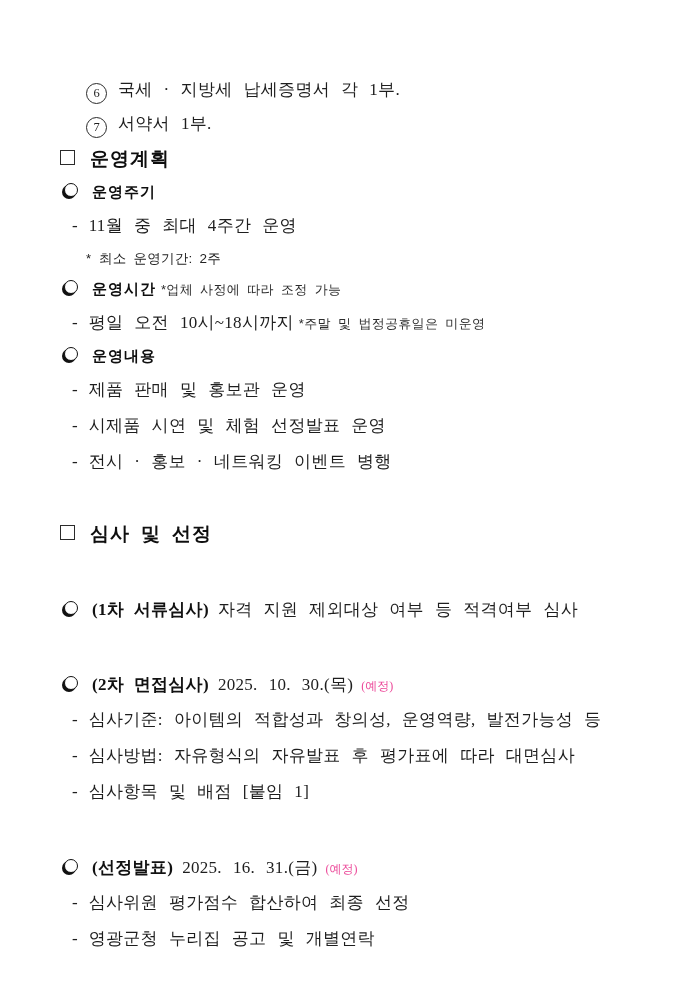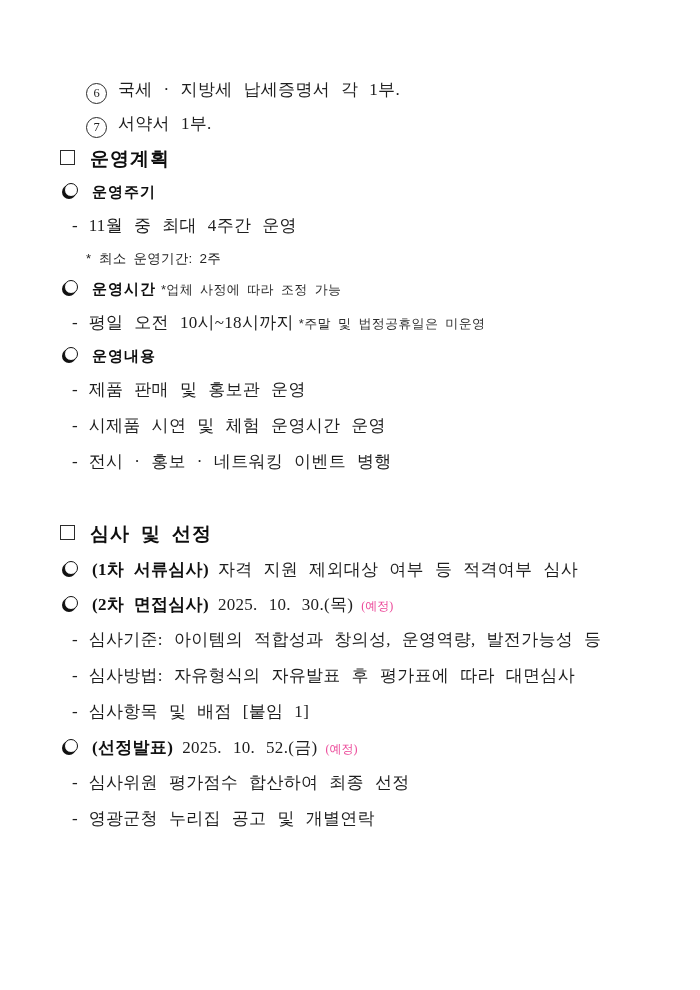--- a/index.html
+++ b/index.html
@@ -102,20 +102,21 @@
     letter-spacing: 1px;
     color: #0e0e0e;
   }
   .bold-serif {
     font-weight: 700;
     font-size: 17px;
     letter-spacing: 0.3px;
     word-spacing: 0.3em;
     margin-right: 9px;
     color: #111111;
+    margin-top: 40px;
   }
   .inline-note {
     font-family: "Liberation Sans", "DejaVu Sans", sans-serif;
     font-size: 13px;
     margin-left: 5px;
     letter-spacing: 0.3px;
     word-spacing: 0.25em;
     color: #2c2c2c;
   }
   .note-text {
@@ -173,21 +174,21 @@
     <div class="line sub">
       <span class="circle-bullet"></span>
       <span class="sub-title">운영내용</span>
     </div>
     <div class="line dash">
       <span class="dash-marker">-</span>
       <span class="body-text">제품 판매 및 홍보관 운영</span>
     </div>
     <div class="line dash">
       <span class="dash-marker">-</span>
-      <span class="body-text">시제품 시연 및 체험 운영시간 운영</span>
+      <span class="body-text">시제품 시연 및 체험 선정발표 운영</span>
     </div>
     <div class="line dash">
       <span class="dash-marker">-</span>
       <span class="body-text">전시 · 홍보 · 네트워킹 이벤트 병행</span>
     </div>
     <div class="line section gap">
       <span class="square-bullet"></span>
       <span class="section-title">심사 및 선정</span>
     </div>
     <div class="line subitem">
@@ -209,21 +210,21 @@
       <span class="dash-marker">-</span>
       <span class="body-text">심사방법: 자유형식의 자유발표 후 평가표에 따라 대면심사</span>
     </div>
     <div class="line dash">
       <span class="dash-marker">-</span>
       <span class="body-text">심사항목 및 배점 [붙임 1]</span>
     </div>
     <div class="line subitem">
       <span class="circle-bullet"></span>
       <span class="bold-serif">(선정발표)</span>
-      <span class="body-text">2025. 10. 52.(금)</span>
+      <span class="body-text">2025. 16. 31.(금)</span>
       <span class="suffix">(예정)</span>
     </div>
     <div class="line dash">
       <span class="dash-marker">-</span>
       <span class="body-text">심사위원 평가점수 합산하여 최종 선정</span>
     </div>
     <div class="line dash">
       <span class="dash-marker">-</span>
       <span class="body-text">영광군청 누리집 공고 및 개별연락</span>
     </div>

